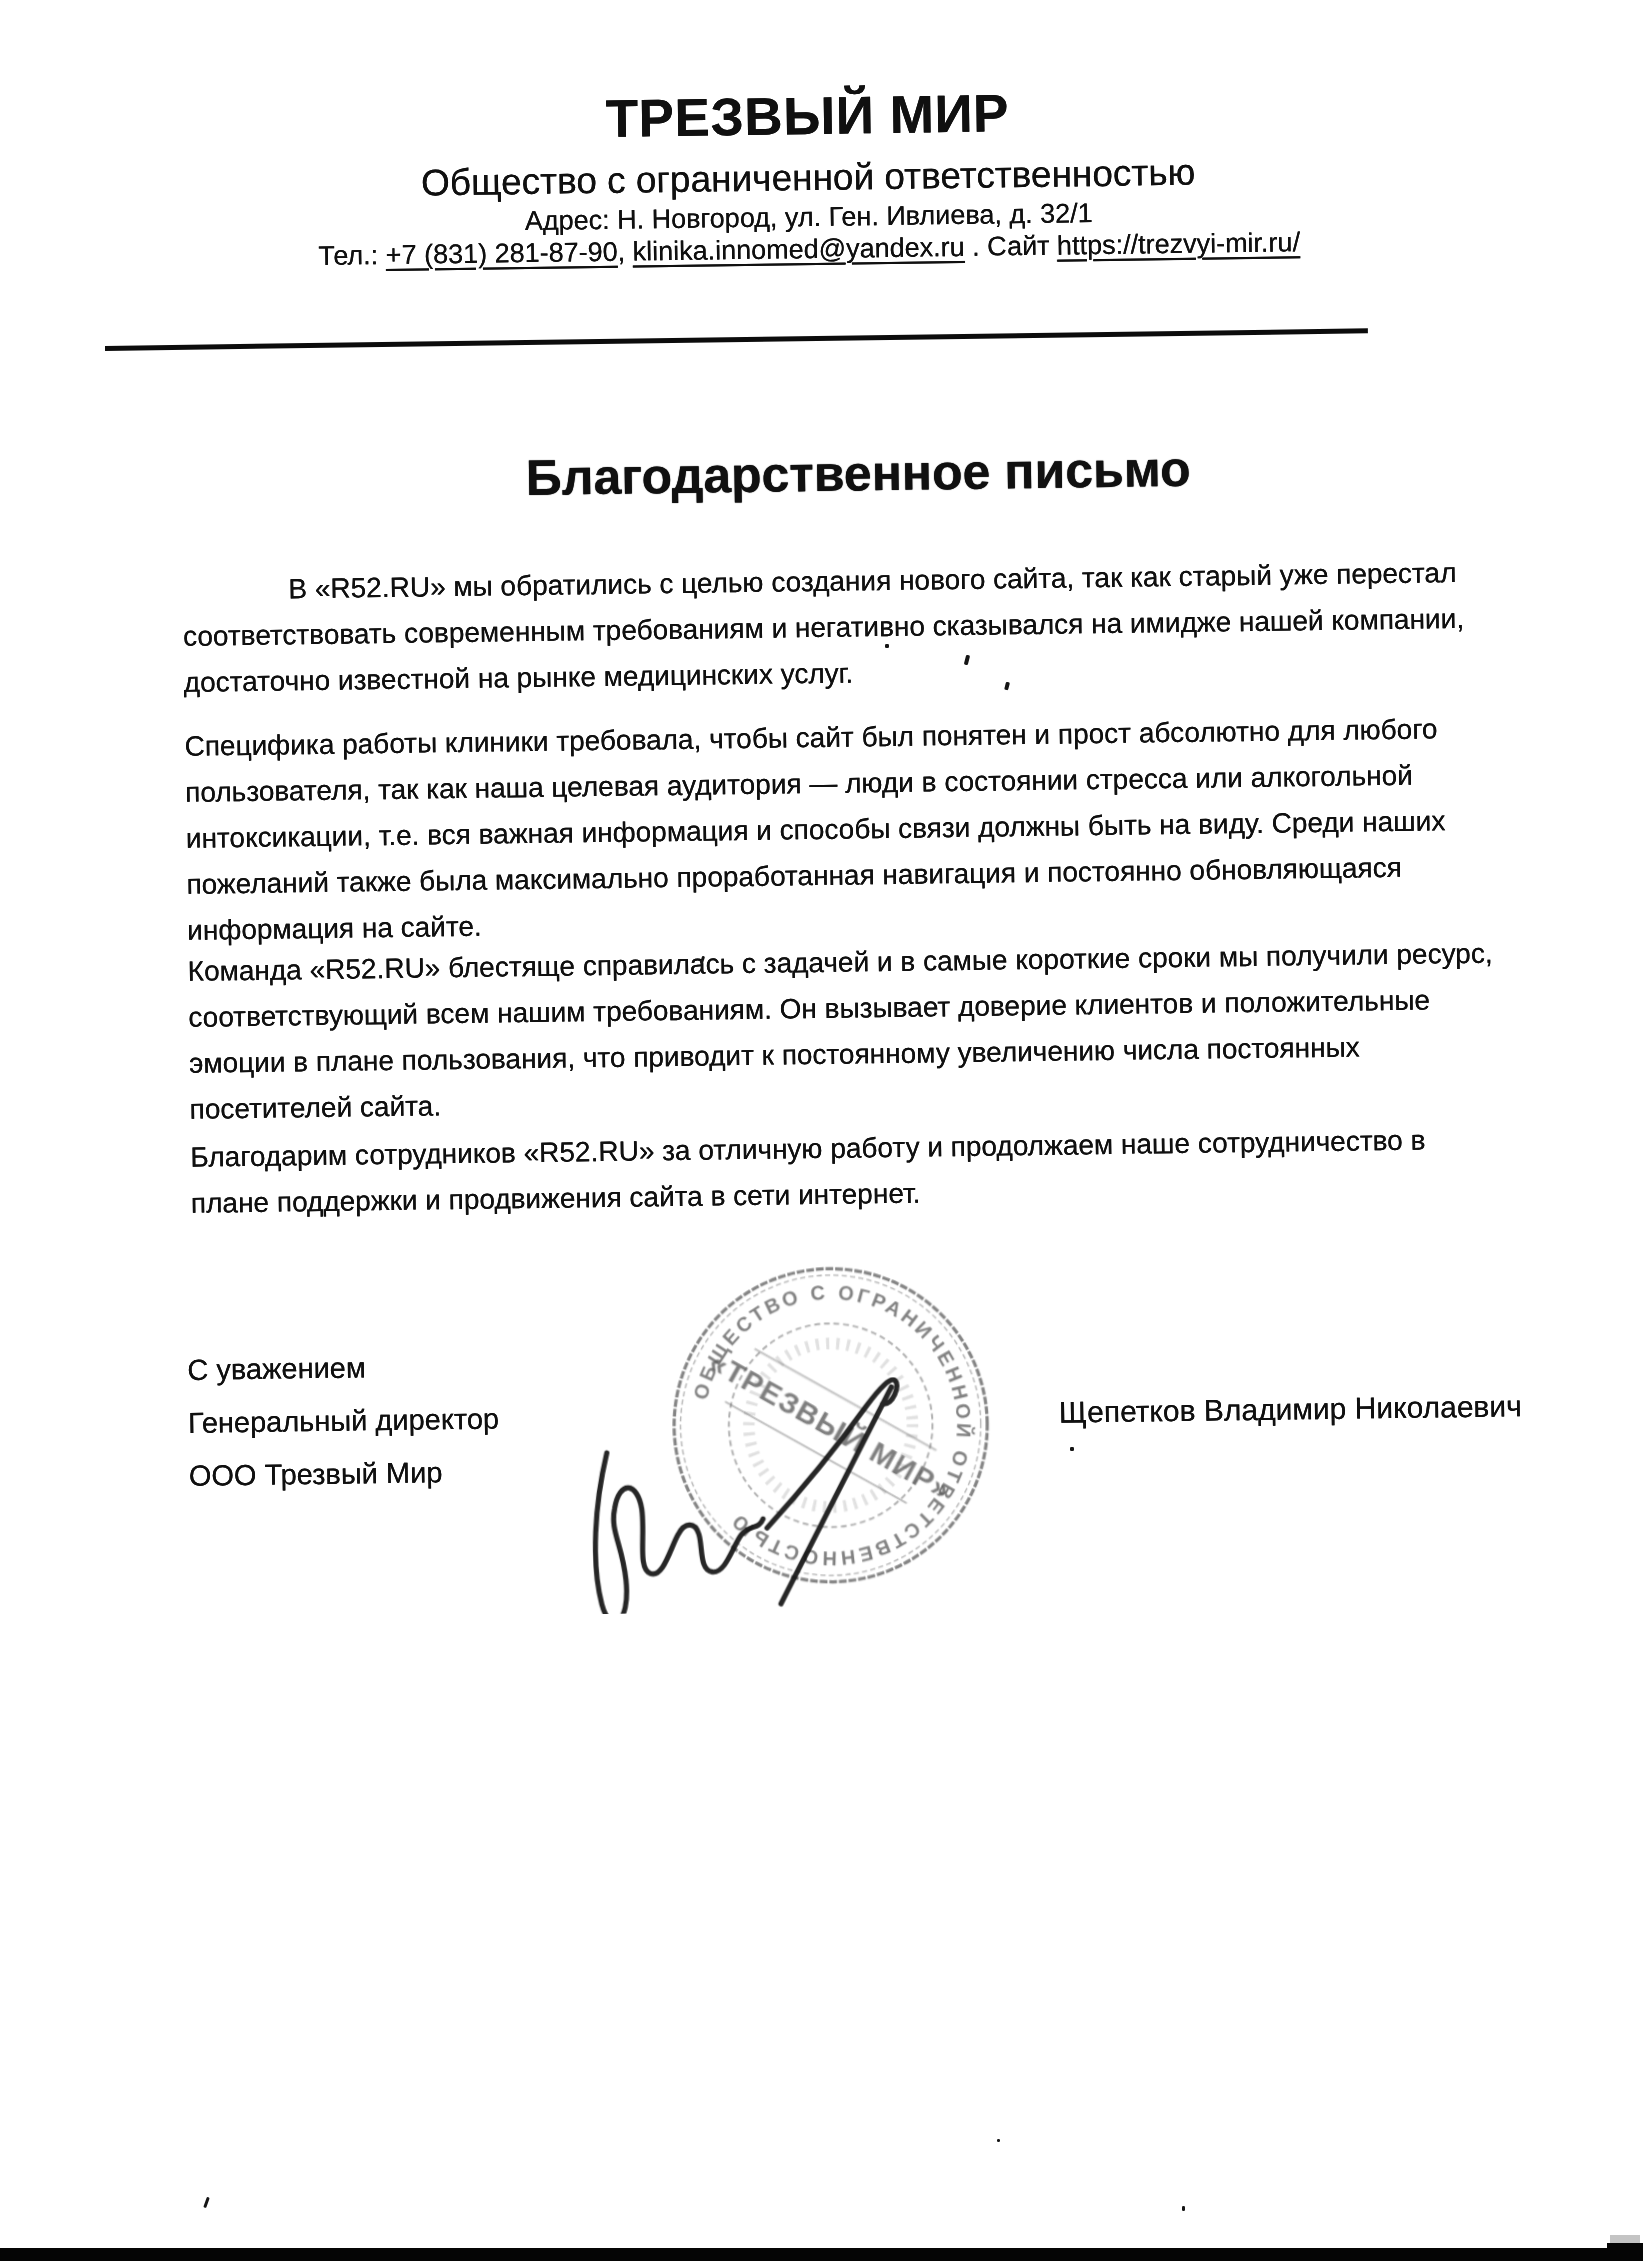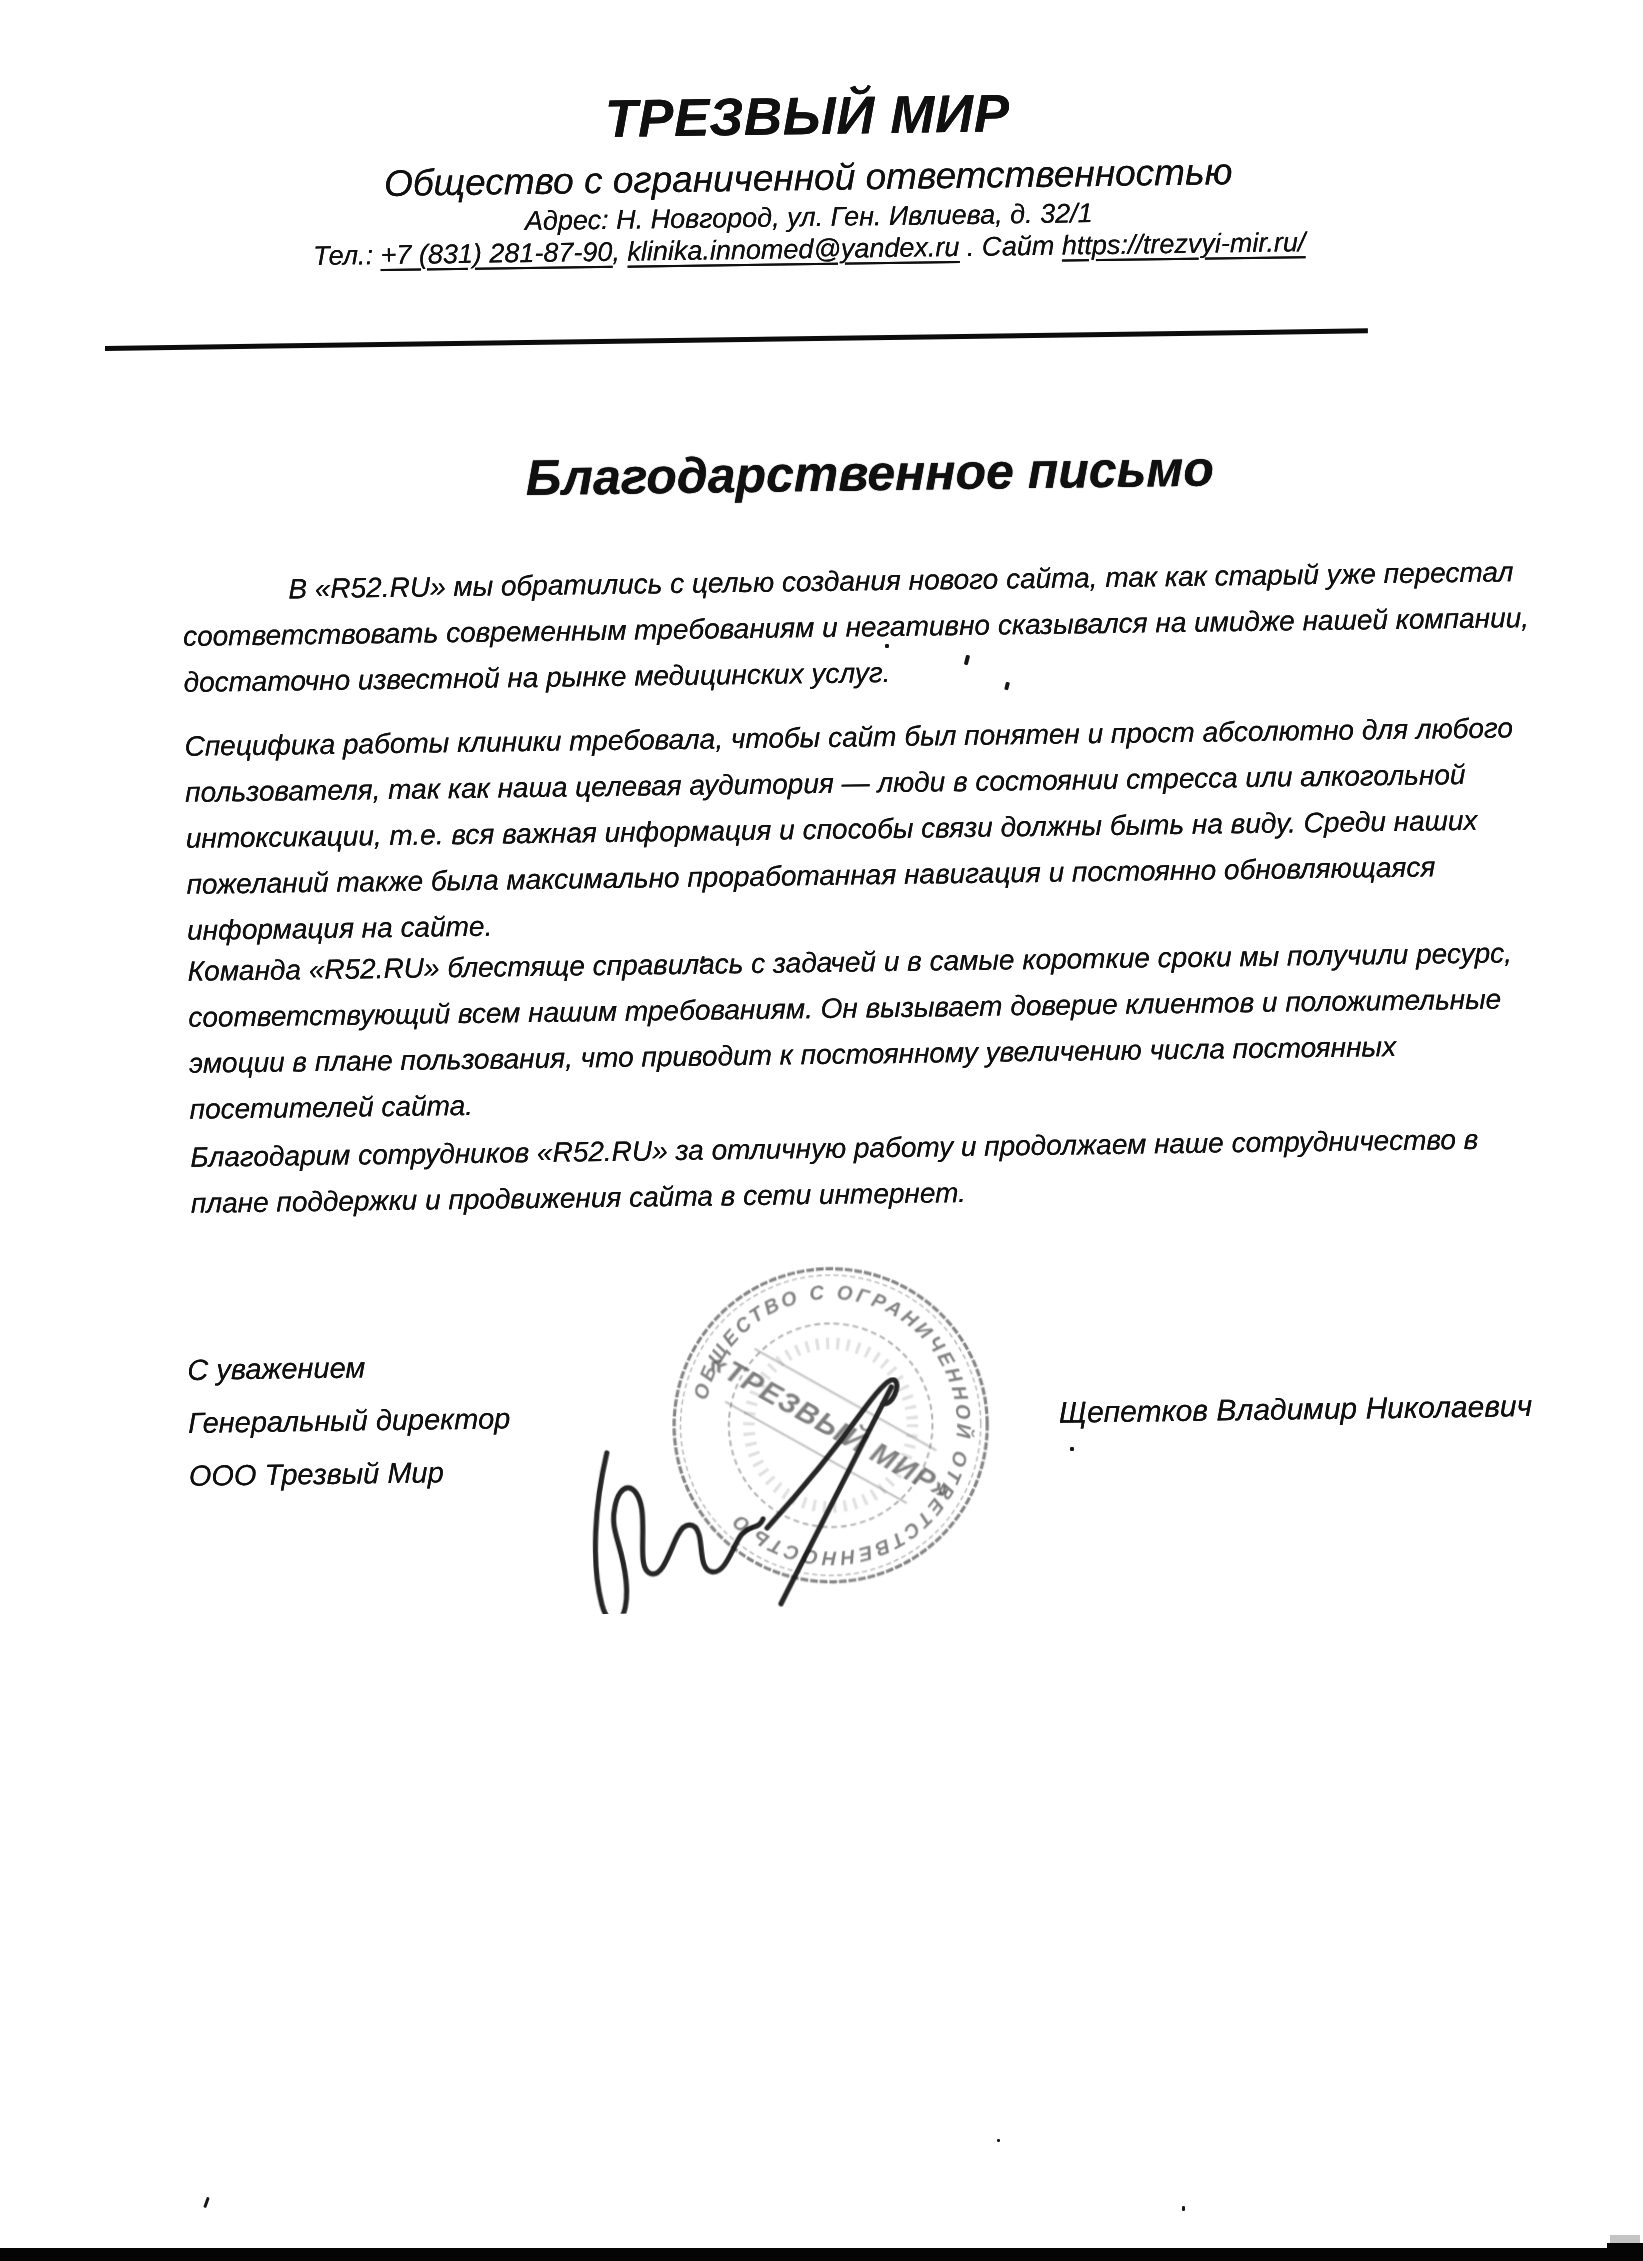--- a/index.html
+++ b/index.html
@@ -1,18 +1,18 @@
 <!DOCTYPE html>
 <html style="font-size:10.3px"><head>
 <meta charset="utf-8">
 <style>
   html,body{margin:0;padding:0;background:#ffffff;}
   .page{
     position:relative;width:1643px;height:2261px;background:#ffffff;
-    overflow:hidden;font-family:"Liberation Sans",sans-serif;color:#101010;font-style:italic;
+    overflow:hidden;font-family:"Liberation Sans",sans-serif;color:#101010;
   }
   .content{
     position:absolute;inset:0;
     transform:rotate(-0.8deg);
     transform-origin:822px 1130px;
   }
   .ctr{position:absolute;left:0;right:0;text-align:center;white-space:nowrap;}
   .company-name{top:85px;font-size:53px;font-weight:700;letter-spacing:0.6px;text-shadow:0 0 0.6px #000;}
   .company-type{top:159px;font-size:37px;line-height:1;text-shadow:0 0 0.6px #000;}
   .addr{top:204px;font-size:27px;line-height:1;text-shadow:0 0 0.6px #000;}

